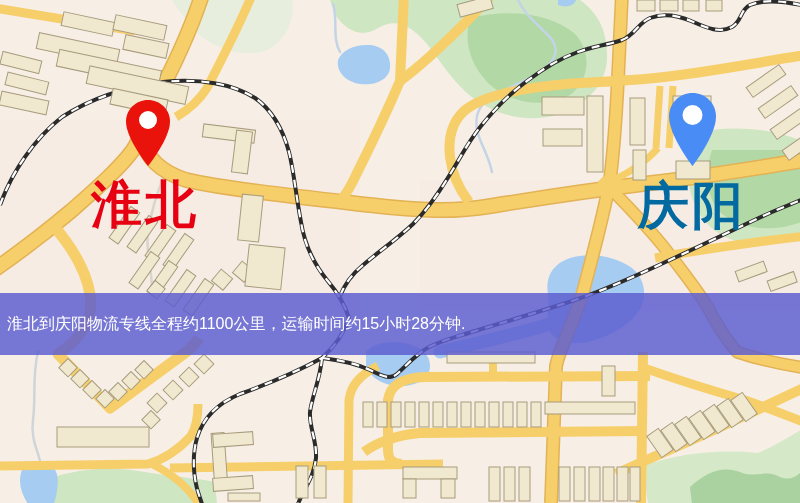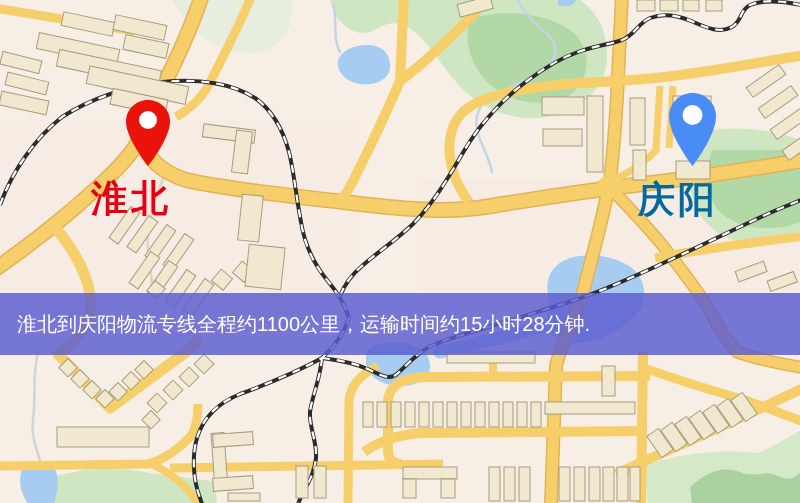--- a/index.html
+++ b/index.html
@@ -6,30 +6,30 @@
   .screen{
     position:relative;width:800px;height:503px;overflow:hidden;
     font-family:"Liberation Sans", sans-serif;
     background:#f7efe6;
   }
   .map-svg{position:absolute;left:0;top:0;width:800px;height:503px;display:block;}
   .pin{position:absolute;}
   .pin-origin{left:126px;top:100px;width:44px;height:66px;}
   .pin-destination{left:669px;top:93px;width:47px;height:73px;}
   .place-label{
-    position:absolute;font-weight:bold;font-size:37px;line-height:1;
+    position:absolute;font-weight:bold;font-size:51px;line-height:1;
     font-family:"Liberation Serif", serif;letter-spacing:3px;white-space:nowrap;
   }
   .label-origin{left:91px;top:180px;color:#e60012;}
   .label-destination{left:638px;top:181px;color:#0369a1;}
   .banner{
     position:absolute;left:0;top:293px;width:800px;height:62px;
     background:rgba(91,93,208,0.83);
-    color:#ffffff;font-size:20px;line-height:62px;
-    padding-left:17px;box-sizing:border-box;white-space:nowrap;
+    color:#ffffff;font-size:16px;line-height:62px;
+    padding-left:7px;box-sizing:border-box;white-space:nowrap;
   }
 </style>
 </head>
 <body>
 
 <div class="screen">
 
   <svg class="map-svg" viewBox="0 0 800 503" xmlns="http://www.w3.org/2000/svg">
 
     <rect x="0" y="0" width="800" height="503" fill="#f7efe6"></rect>

